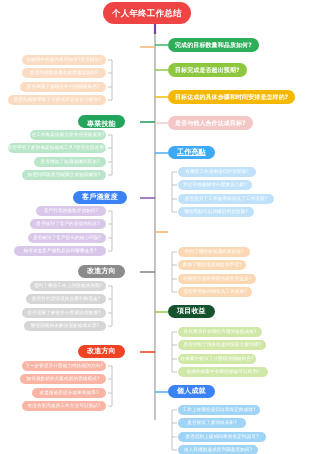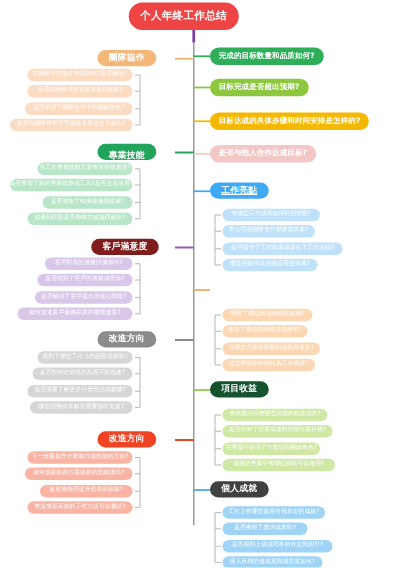--- a/index.html
+++ b/index.html
@@ -151,23 +151,20 @@
   <div class="node qnode" style="left:168px; top:63px; background:#8dc63f;">
     <span>目标完成是否超出预期?</span>
   </div>
   <div class="node qnode" style="left:168px; top:90px; background:#f5b800;">
     <span>目标达成的具体步骤和时间安排是怎样的?</span>
   </div>
   <div class="node qnode" style="left:168px; top:116px; background:#f4c7c7;">
     <span>是否与他人合作达成目标?</span>
   </div>
 
-  <div class="node branch" style="left:78px; top:40px; background:#f3b77a;">
-    <span>團隊協作</span>
-  </div>
   <div class="node leaf" style="left:22px; top:55px; background:#fbdcc2; width:84px;">
     <span>在團隊中的協作表現如何?是否融洽?</span>
     </div>
   <div class="node leaf" style="left:22px; top:68px; background:#fbdcc2; width:84px;">
     <span>是否與團隊成員有效溝通並協調?</span>
     </div>
   <div class="node leaf" style="left:20px; top:82px; background:#fbdcc2; width:86px;">
     <span>是否承擔了團隊合作中的關鍵角色?</span>
     </div>
   <div class="node leaf" style="left:8px; top:95px; background:#fbdcc2; width:98px;">
@@ -183,21 +180,21 @@
   <div class="node leaf" style="left:8px; top:143px; background:#b9e6c8; width:98px;">
     <span>是否學習了新的專業技能或工具?是否交流使用?</span>
     </div>
   <div class="node leaf" style="left:34px; top:157px; background:#b9e6c8; width:72px;">
     <span>是否增加了知識儲備與積累?</span>
     </div>
   <div class="node leaf" style="left:22px; top:170px; background:#b9e6c8; width:84px;">
     <span>如遇到問題是否能獨立或協同解決?</span>
     </div>
 
-  <div class="node branch" style="left:73px; top:191px; background:#7f1d1d;">
+  <div class="node branch" style="left:73px; top:191px; background:#3b82f6;">
     <span>客戶滿意度</span>
   </div>
   <div class="node leaf" style="left:36px; top:206px; background:#d9c7ea; width:70px;">
     <span>客戶對我的服務評價如何?</span>
     </div>
   <div class="node leaf" style="left:30px; top:219px; background:#d9c7ea; width:76px;">
     <span>是否收到了客戶的表揚或投訴?</span>
     </div>
   <div class="node leaf" style="left:28px; top:233px; background:#d9c7ea; width:78px;">
     <span>是否解決了客戶提出的核心問題?</span>
@@ -276,21 +273,21 @@
   <div class="node leaf" style="left:178px; top:340px; background:#cfe8a5; width:88px;">
     <span>是否控制了預算或達到預期方案目標?</span>
     </div>
   <div class="node leaf" style="left:178px; top:354px; background:#cfe8a5; width:78px;">
     <span>在專案中扮演了什麼樣的關鍵角色?</span>
     </div>
   <div class="node leaf" style="left:178px; top:367px; background:#cfe8a5; width:90px;">
     <span>後續的專案中有哪些經驗可以複用?</span>
     </div>
 
-  <div class="node branch" style="left:168px; top:385px; background:#404040;">
+  <div class="node branch" style="left:168px; top:385px; background:#3b82f6;">
     <span>個人成就</span>
   </div>
   <div class="node leaf" style="left:178px; top:405px; background:#9fd4f7; width:82px;">
     <span>工作上有哪些值得自我肯定的成就?</span>
     </div>
   <div class="node leaf" style="left:178px; top:418px; background:#9fd4f7; width:68px;">
     <span>是否獲得了獎項或表彰?</span>
     </div>
   <div class="node leaf" style="left:178px; top:432px; background:#9fd4f7; width:88px;">
     <span>是否得到上級或同事的肯定與認可?</span>

